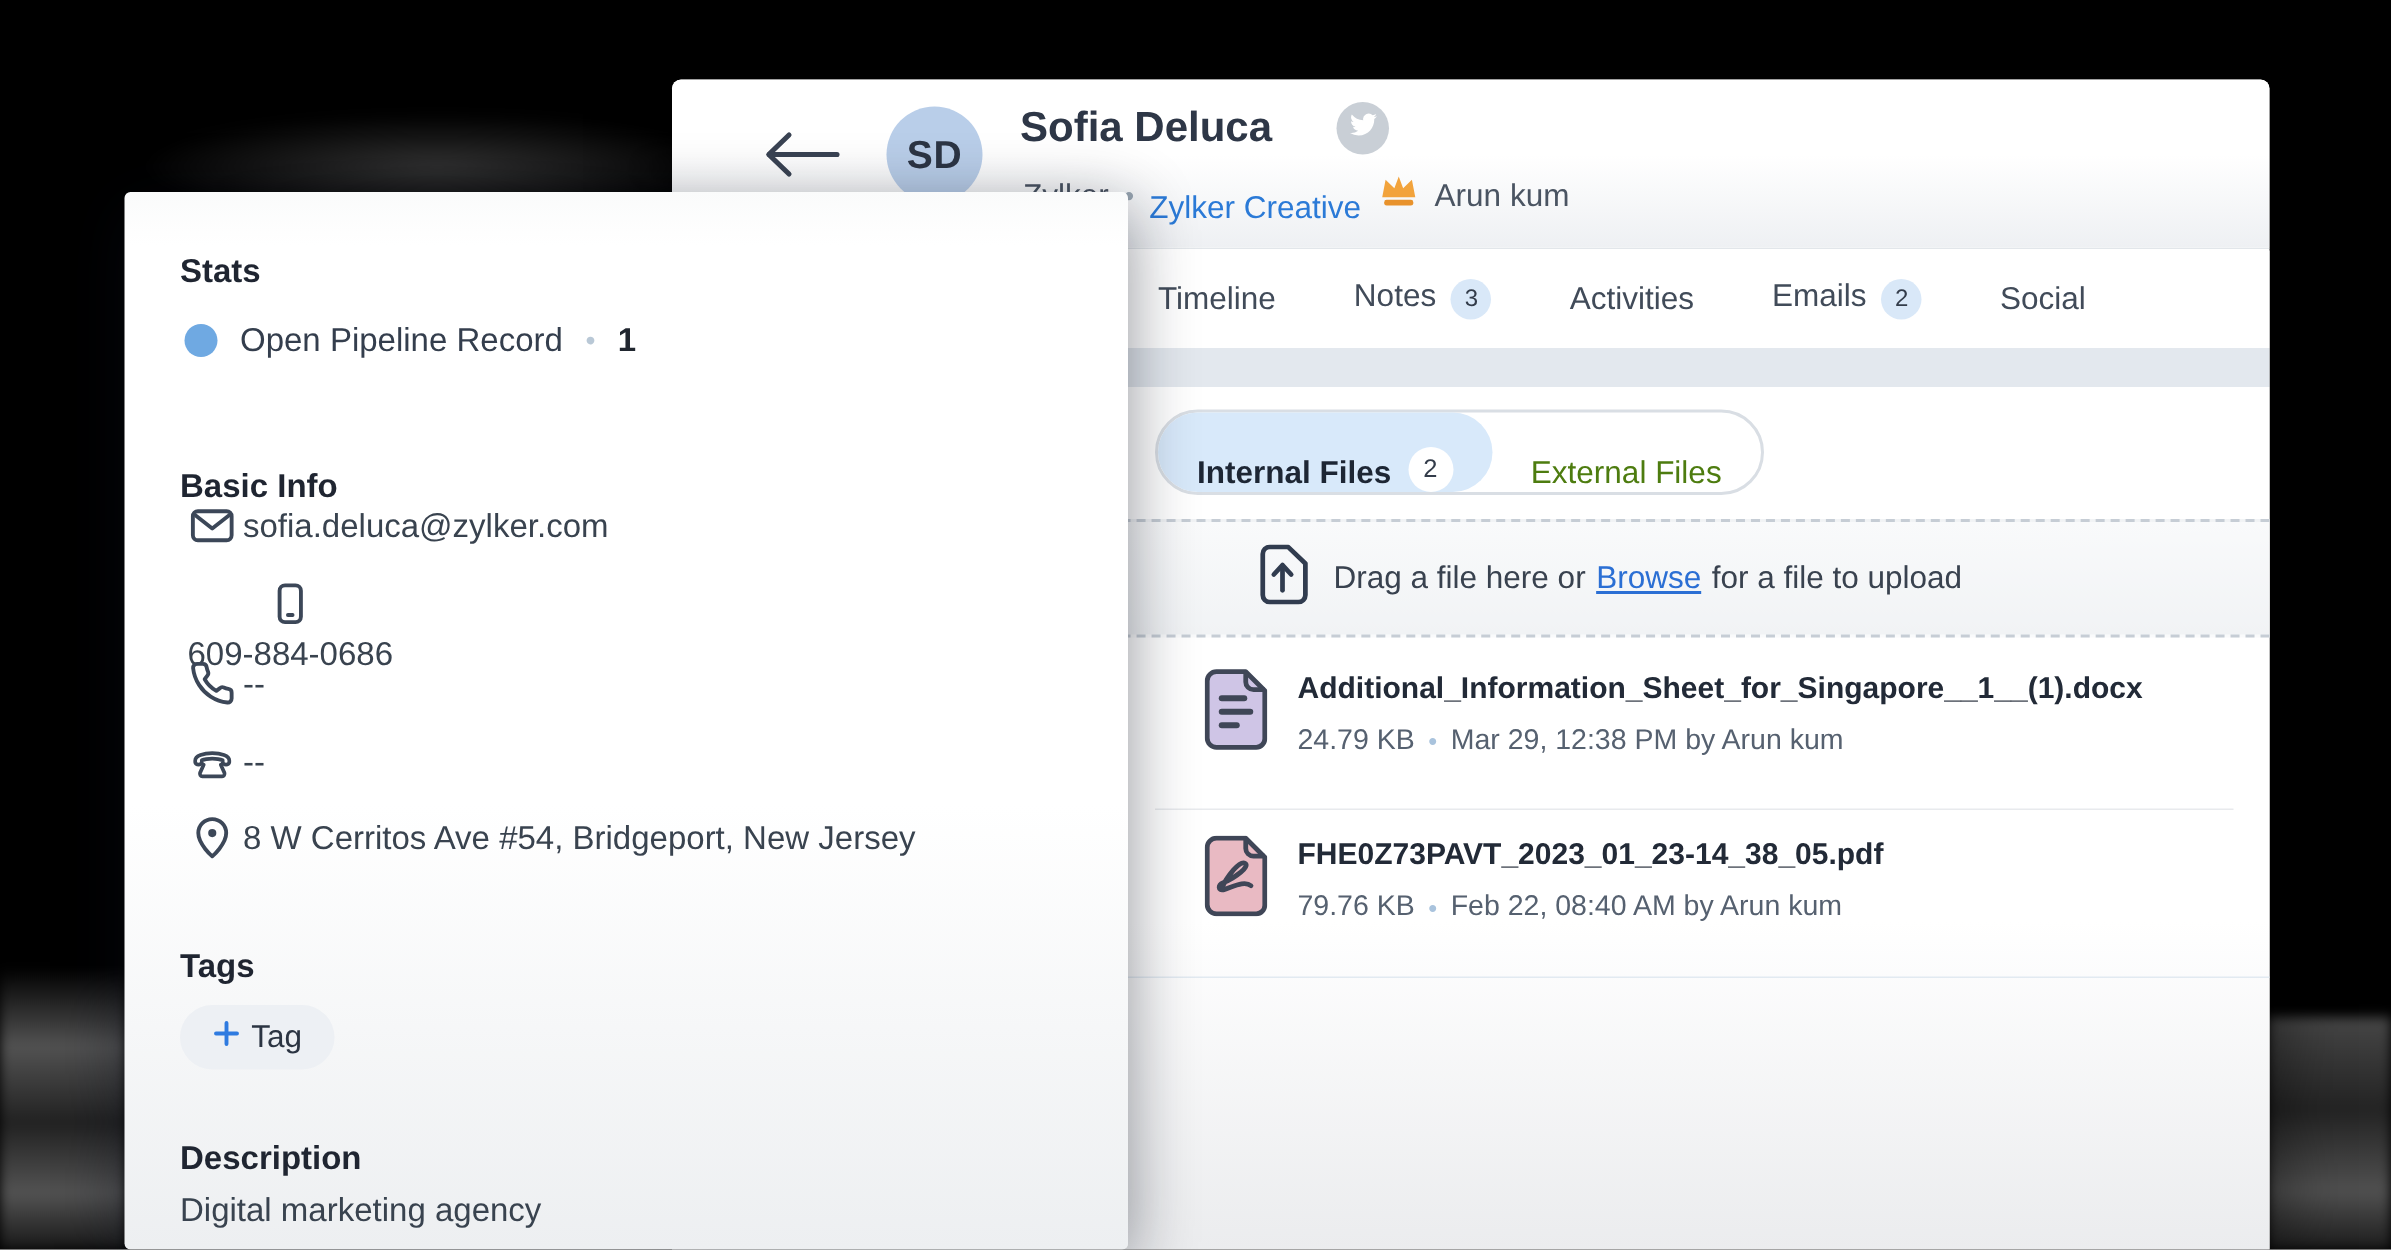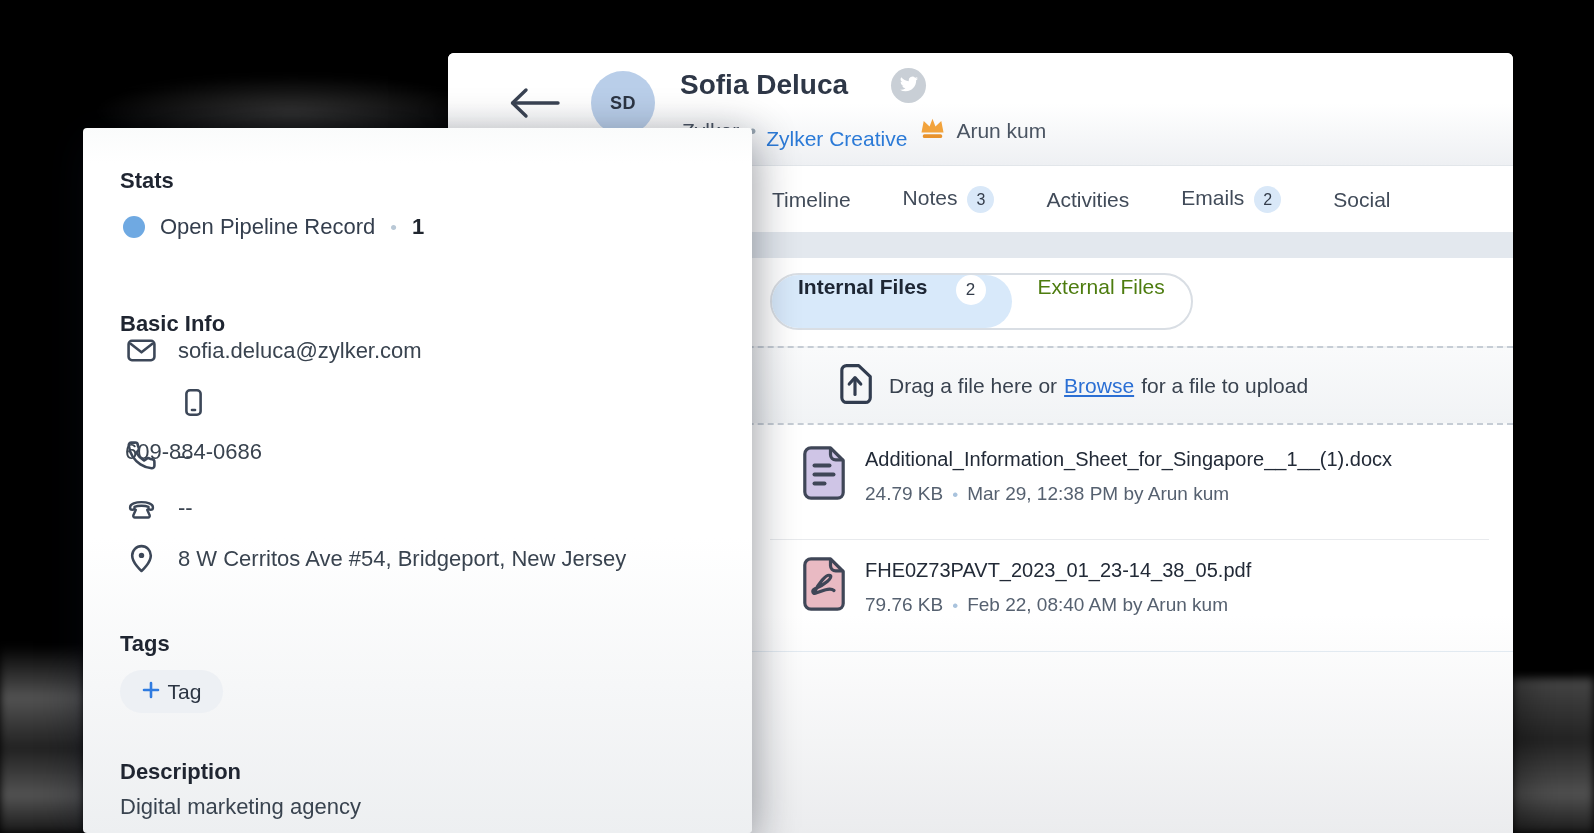--- a/index.html
+++ b/index.html
@@ -28,21 +28,21 @@
     box-shadow:0 12px 50px rgba(0,0,0,.55);
   }
   .m-header{
     position:absolute;left:0;top:0;width:100%;height:113px;box-sizing:border-box;
     background:linear-gradient(180deg,#ffffff 45%,#eef0f3 100%);
     border-bottom:1px solid #e2e6ea;border-radius:6px 6px 0 0;
   }
   .back-btn{position:absolute;left:58px;top:30px;width:56px;height:40px;cursor:pointer;}
   .avatar{
     position:absolute;left:143px;top:18px;width:64px;height:64px;border-radius:50%;
-    background:#b9cee9;color:#2c3544;font-weight:bold;font-size:18px;
+    background:#b9cee9;color:#2c3544;font-weight:bold;font-size:26px;
     display:flex;align-items:center;justify-content:center;letter-spacing:.5px;
   }
   .contact-name{position:absolute;left:232px;top:16px;font-size:28px;font-weight:bold;color:#2e3747;}
   .twitter-badge{
     position:absolute;left:443px;top:15px;width:35px;height:35px;border-radius:50%;
     background:#c9cfd6;display:flex;align-items:center;justify-content:center;
   }
   .subtitle{position:absolute;left:234px;top:63px;height:30px;display:flex;align-items:center;gap:10px;font-size:21px;color:#4a5462;white-space:nowrap;}
   .subtitle .sep-dot{color:#9aa6b2;font-size:20px;line-height:1;}
   .subtitle .account-link{color:#2b7ad7;text-decoration:none;cursor:pointer;margin-top:16px;}
@@ -62,57 +62,57 @@
 
   .files-body{
     position:absolute;left:0;top:205px;width:100%;height:575px;
     background:linear-gradient(180deg,#ffffff 0%,#ffffff 62%,#ebecee 100%);
   }
   .segmented{
     position:absolute;left:322px;top:15px;height:57px;box-sizing:border-box;
     display:inline-flex;align-items:center;background:#fff;
     border:2px solid #d9dee4;border-radius:30px;
   }
-  .seg{display:flex;align-items:flex-start;gap:28px;padding:0 26px;height:100%;font-size:21px;cursor:pointer;border-radius:28px;}
+  .seg{display:flex;align-items:flex-end;gap:11px;padding:0 26px;height:100%;font-size:21px;cursor:pointer;border-radius:28px;}
   .seg.active{background:#d8e9fa;font-weight:bold;color:#1d2634;}
   .seg.inactive{color:#4d7c0f;}
   .seg-badge{
     width:30px;height:30px;background:#fff;border-radius:50%;
     display:flex;align-items:center;justify-content:center;
     font-size:17px;font-weight:normal;color:#333c4a;
   }
   .upload-strip{
     position:absolute;left:0;top:88px;width:100%;height:79px;box-sizing:border-box;
     background:linear-gradient(180deg,#f9fafb,#f1f3f5);
     border-top:2px dashed #c6cdd5;border-bottom:2px dashed #c6cdd5;
     display:flex;align-items:center;padding-left:390px;
   }
   .upload-text{display:flex;align-items:center;gap:7px;margin-left:17px;font-size:21px;color:#39424f;white-space:nowrap;}
   .browse-link{color:#2b6fd4;text-decoration:underline;cursor:pointer;}
 
   .file-row{position:absolute;left:0;width:100%;height:110px;}
   .file-row .file-icon{position:absolute;left:355px;top:16px;}
-  .file-name{position:absolute;left:417px;top:18px;font-size:20px;font-weight:normal;color:#222a37;white-space:nowrap;}
+  .file-name{position:absolute;left:417px;top:18px;font-size:20px;font-weight:bold;color:#222a37;white-space:nowrap;}
   .file-meta{position:absolute;left:417px;top:53px;display:flex;align-items:center;gap:9px;font-size:19px;color:#566170;white-space:nowrap;}
   .file-meta .meta-dot{color:#a9c3dd;font-size:17px;line-height:1;}
   .row-divider{position:absolute;left:322px;right:24px;height:0;border-bottom:1px solid #e8eaed;}
   .end-divider{position:absolute;left:0;width:100%;height:0;border-bottom:1px solid #e2eaf1;}
 
   
   .details-card{
     position:absolute;left:83px;top:128px;width:669px;height:705px;z-index:2;
     background:linear-gradient(180deg,#fafbfb 0%,#ffffff 5%,#ffffff 58%,#edeff1 100%);
     border-radius:4px;box-shadow:0 10px 45px rgba(10,16,28,.45);
   }
   .card-heading{position:absolute;left:37px;font-size:22px;font-weight:bold;color:#1f2531;}
   .stat-row{position:absolute;left:40px;top:86px;display:flex;align-items:center;gap:15px;font-size:22px;color:#343e4d;}
   .stat-dot{width:22px;height:22px;border-radius:50%;background:#6fa9e2;}
   .stat-sep{color:#b9c8d6;font-size:19px;line-height:1;}
   .stat-value{font-weight:bold;color:#20262f;}
-  .info-row{position:absolute;left:42px;display:flex;align-items:center;gap:21px;font-size:22px;color:#39434f;white-space:nowrap;}
+  .info-row{position:absolute;left:42px;display:flex;align-items:center;gap:5px;font-size:22px;color:#39434f;white-space:nowrap;}
   .info-row .info-icon{width:32px;display:flex;justify-content:center;}
   .tag-button{
     position:absolute;left:37px;top:542px;width:103px;height:43px;border-radius:22px;
     background:#edf0f4;display:flex;align-items:center;justify-content:center;gap:8px;
     font-size:21px;color:#2b3442;cursor:pointer;
   }
   .desc-text{position:absolute;left:37px;top:666px;font-size:22px;color:#39434f;}
 </style>
 </head>
 <body>

